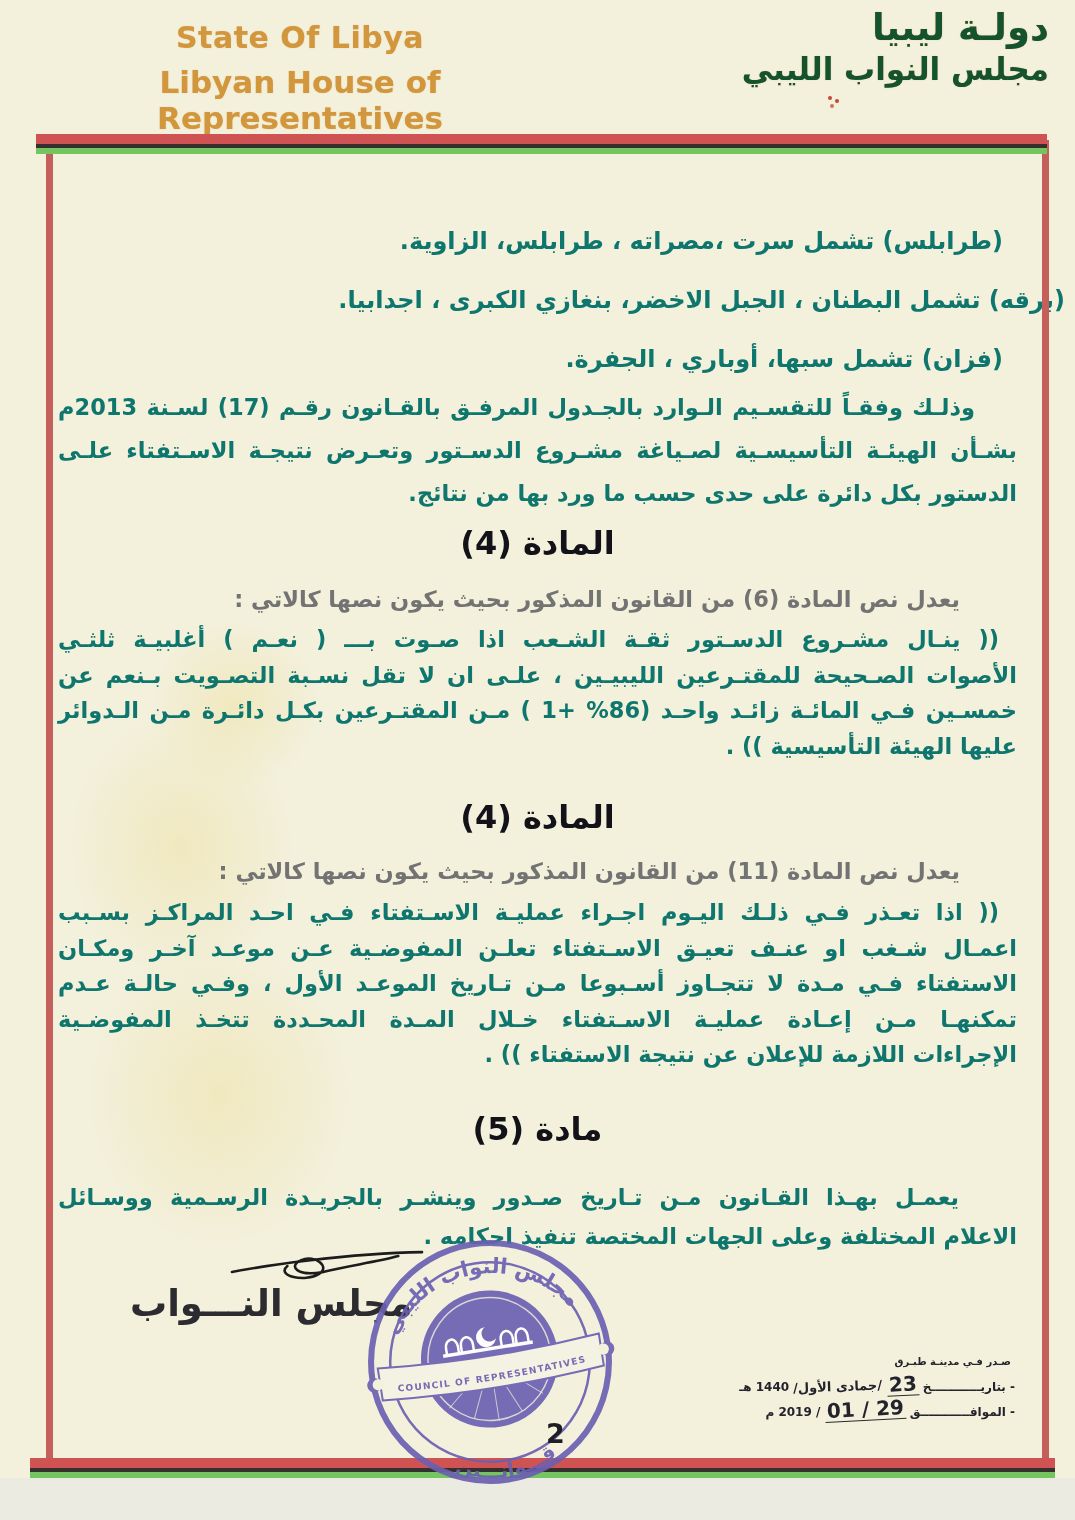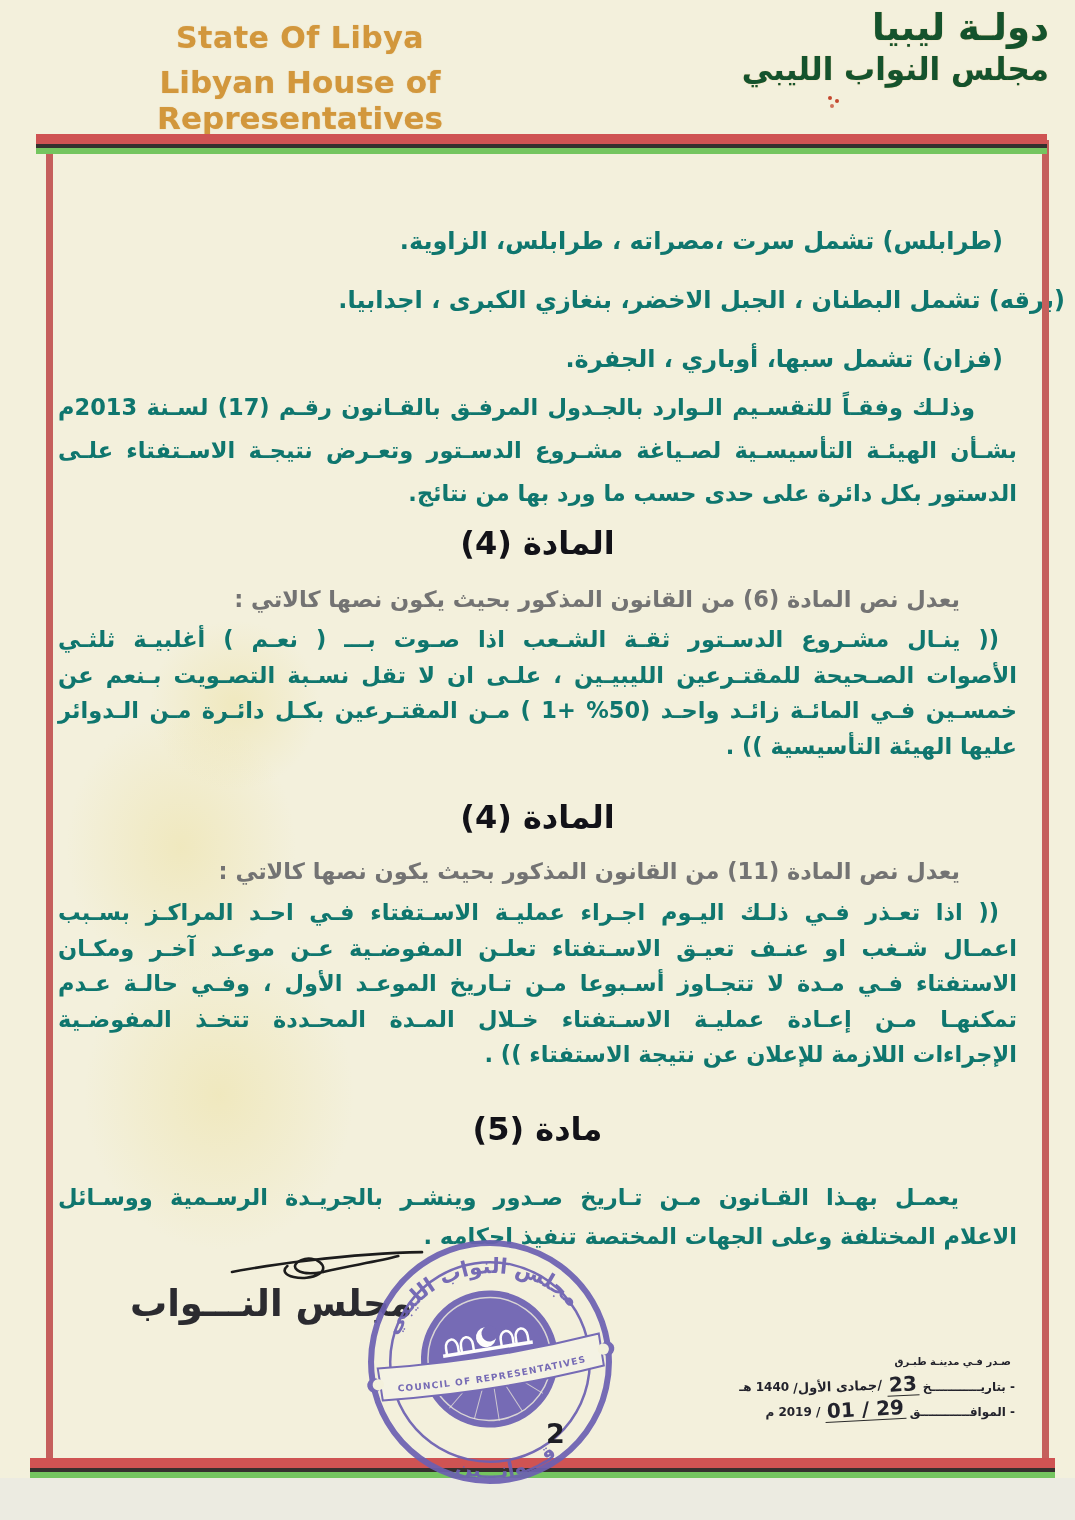--- a/index.html
+++ b/index.html
@@ -104,21 +104,21 @@
       <div data-name="text-line">وذلـك وفقـاً للتقسـيم الـوارد بالجـدول المرفـق بالقـانون رقـم (17) لسـنة 2013م</div>
       <div data-name="text-line">بشـأن الهيئـة التأسيسـية لصـياغة مشـروع الدسـتور وتعـرض نتيجـة الاسـتفتاء علـى</div>
       <div data-name="text-line" class="last-line">الدستور بكل دائرة على حدى حسب ما ورد بها من نتائج.</div>
     </div>
 
   <div class="art-heading" id="h3" data-name="article-3-heading">المادة (4)</div>
   <div class="art-intro" id="art3-intro" data-name="article-3-intro">يعدل نص المادة (6)  من القانون المذكور بحيث يكون نصها كالاتي :</div>
   <div class="ar para jlines art-text" id="art3-text" data-name="article-3-text">
       <div data-name="text-line">(( ينـال مشـروع الدسـتور ثقـة الشـعب اذا صـوت بـــ ( نعـم ) أغلبيـة ثلثـي</div>
       <div data-name="text-line">الأصوات الصـحيحة للمقتـرعين الليبيـين ، علـى ان لا تقل نسـبة التصـويت  بـنعم عن</div>
-      <div data-name="text-line">خمسـين فـي المائـة زائـد واحـد (50% +1 ) مـن المقتـرعين بكـل دائـرة مـن الـدوائر</div>
+      <div data-name="text-line">خمسـين فـي المائـة زائـد واحـد (86% +1 ) مـن المقتـرعين بكـل دائـرة مـن الـدوائر</div>
       <div data-name="text-line" class="last-line">عليها الهيئة التأسيسية )) .</div>
     </div>
 
   <div class="art-heading" id="h4" data-name="article-4-heading">المادة (4)</div>
   <div class="art-intro" id="art4-intro" data-name="article-4-intro">يعدل نص المادة (11) من القانون المذكور بحيث يكون نصها كالاتي :</div>
   <div class="ar para jlines art-text" id="art4-text" data-name="article-4-text">
       <div data-name="text-line">(( اذا تعـذر فـي ذلـك اليـوم اجـراء عمليـة الاسـتفتاء فـي احـد المراكـز بسـبب</div>
       <div data-name="text-line">اعمـال شـغب او عنـف تعيـق الاسـتفتاء تعلـن المفوضـية عـن موعـد آخـر ومكـان</div>
       <div data-name="text-line">الاستفتاء فـي مـدة لا تتجـاوز أسـبوعا مـن تـاريخ الموعـد الأول ، وفـي حالـة عـدم</div>
       <div data-name="text-line">تمكنهـا مـن إعـادة عمليـة الاسـتفتاء خـلال المـدة المحـددة تتخـذ المفوضـية</div>

